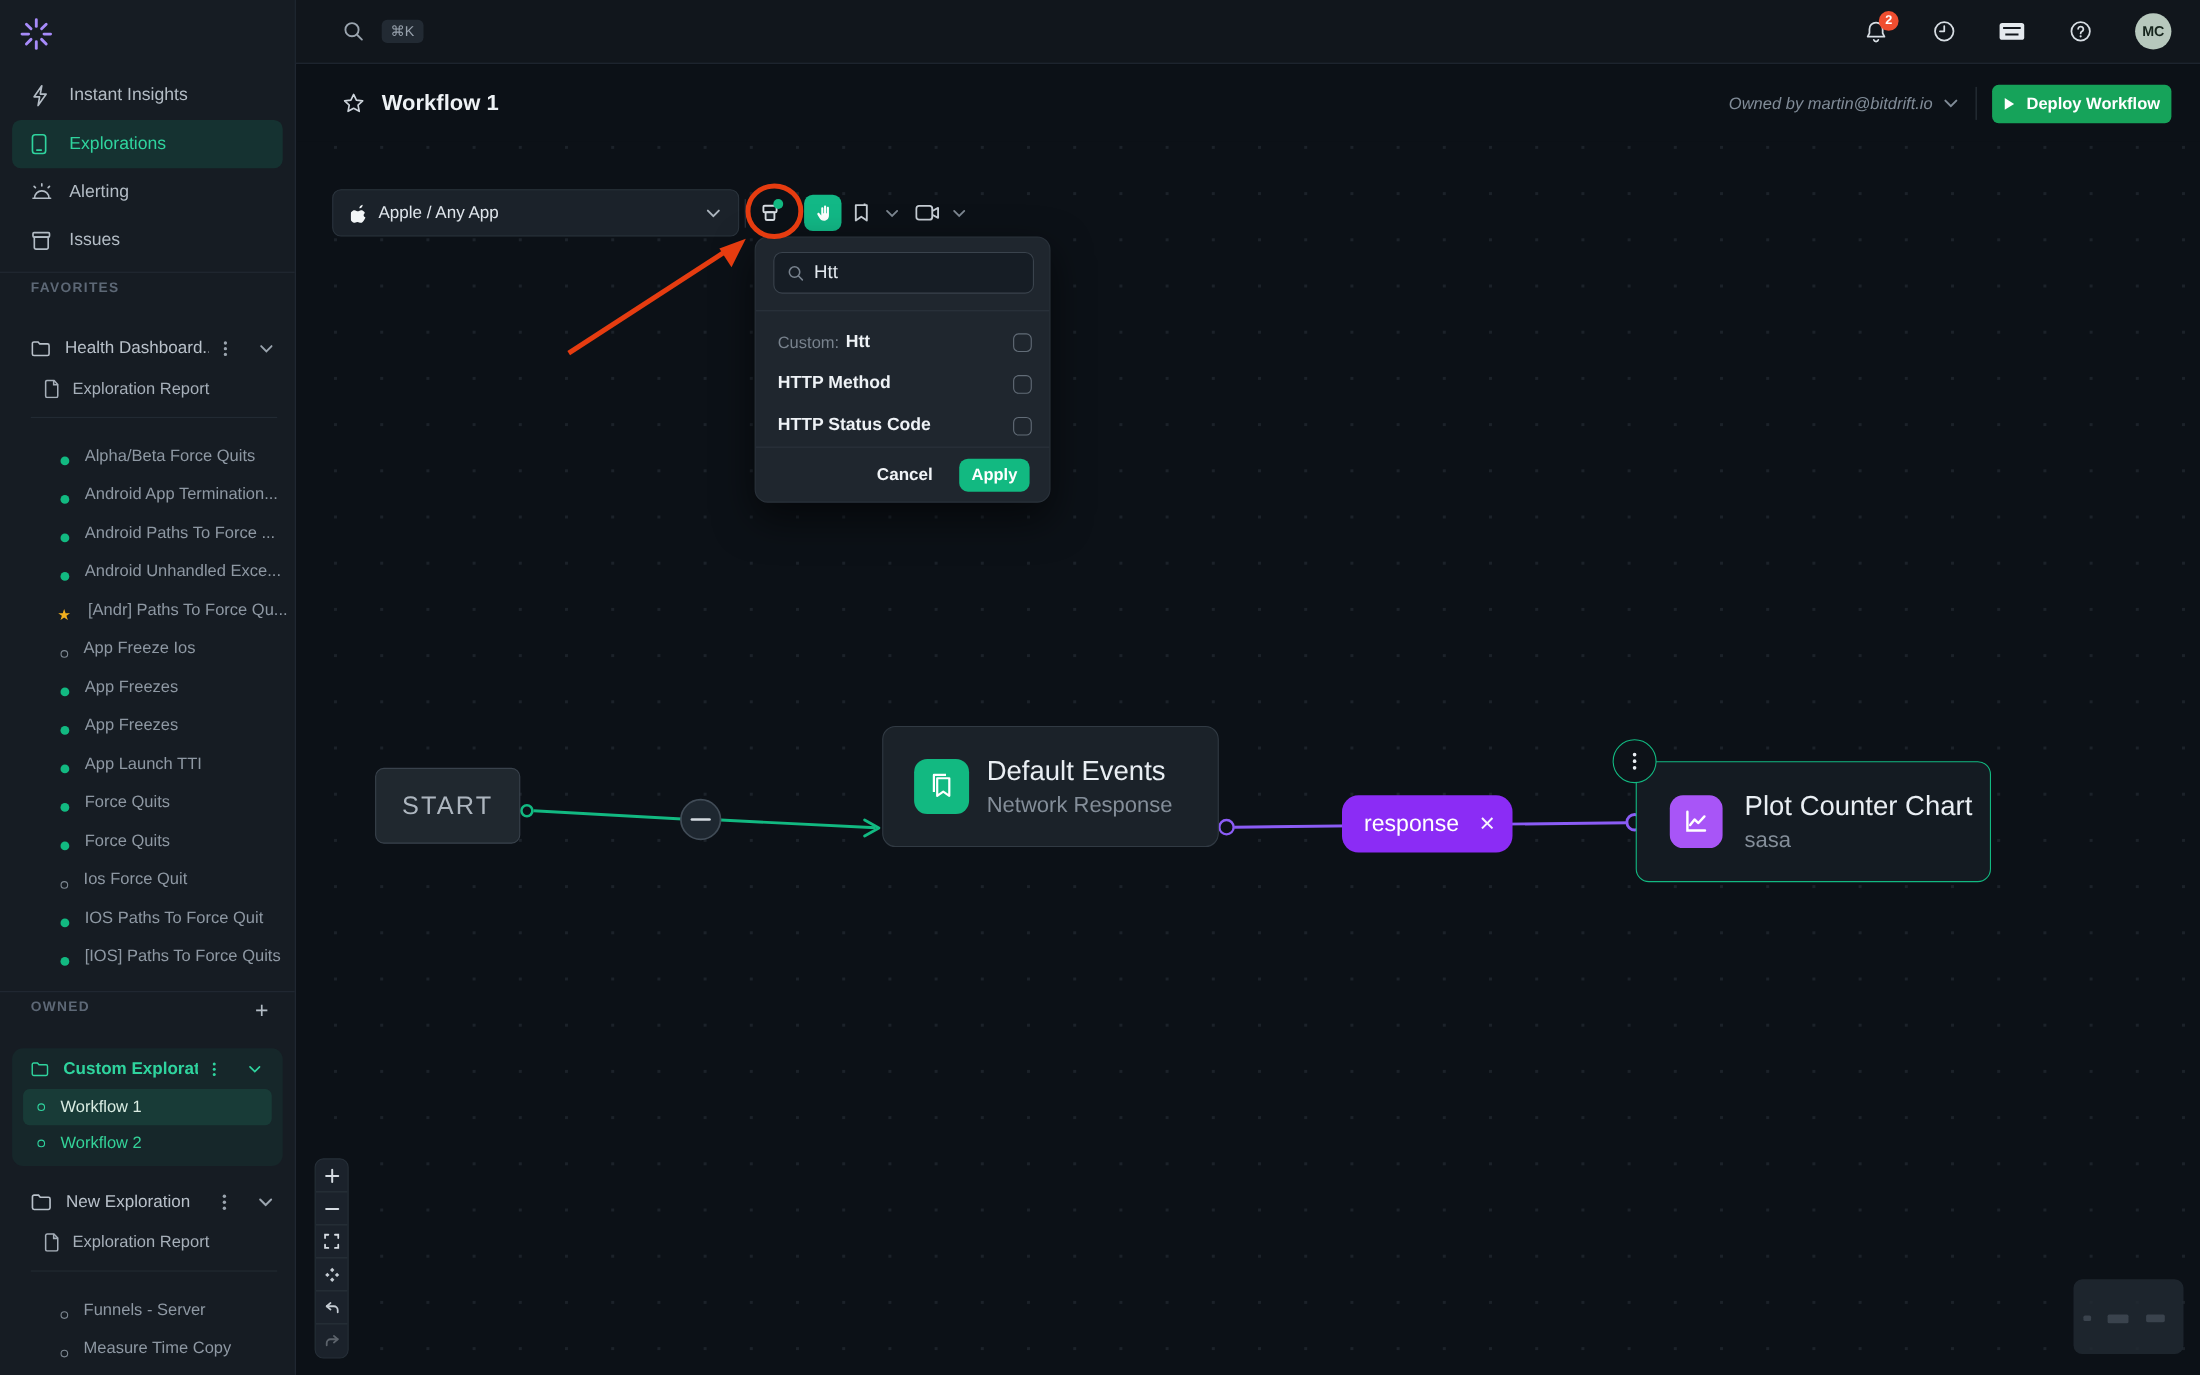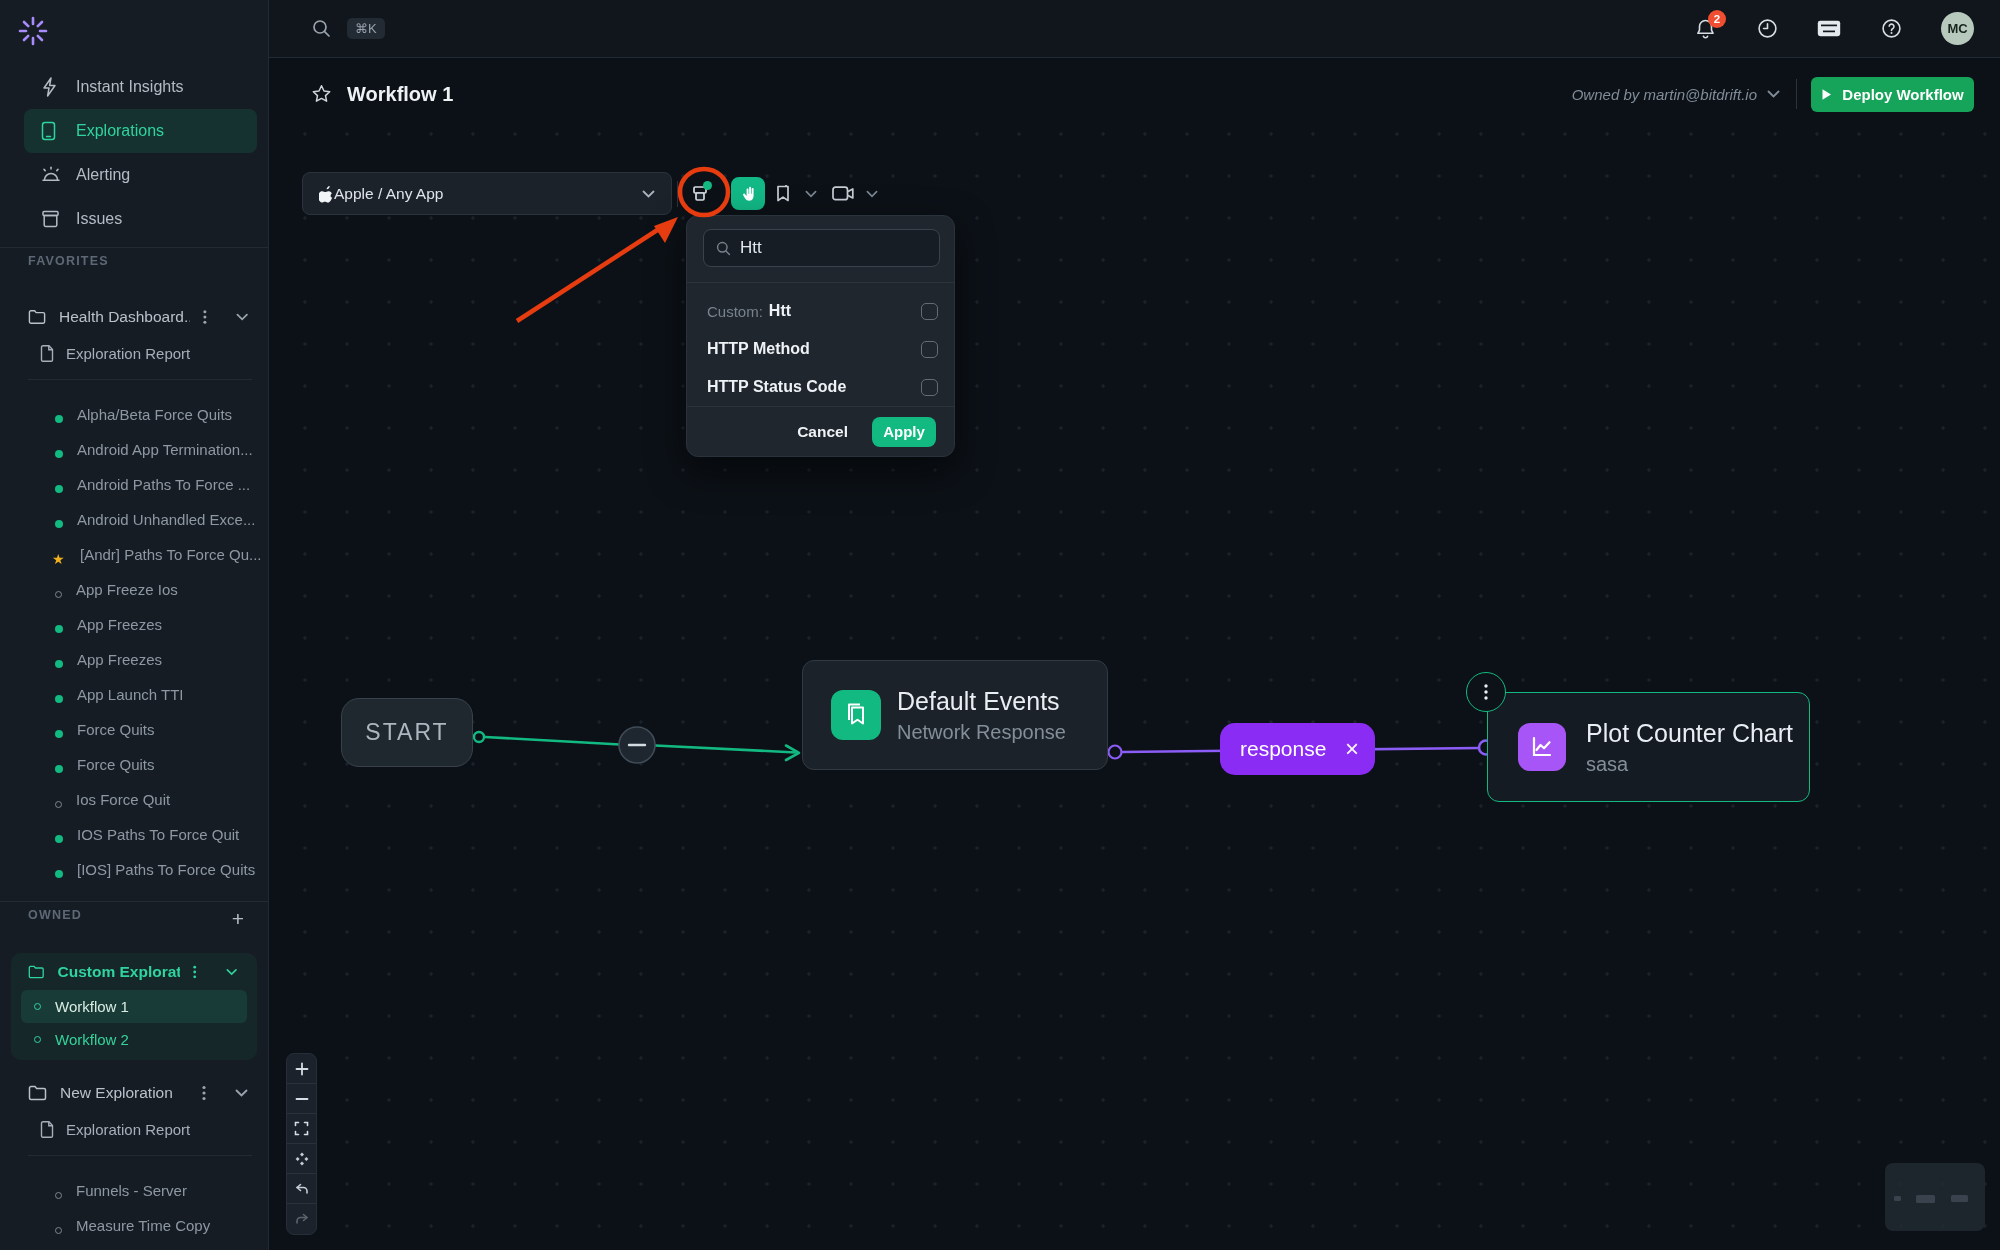--- a/index.html
+++ b/index.html
@@ -4,21 +4,21 @@
 <style>
   * { margin:0; padding:0; box-sizing:border-box; }
   html,body { width:2000px; height:1250px; overflow:hidden; background:#0c1117;
     font-family:"Liberation Sans", sans-serif; }
   .app { position:relative; width:2000px; height:1250px; }
 
   
   .sidebar { position:absolute; left:0; top:0; width:269px; height:1250px;
     background:#161c23; border-right:1px solid #222a33; overflow:hidden; z-index:20; }
   .logo { margin:16px 0 0 18px; width:30px; height:30px; }
-  .nav { margin-top:19px;margin-left:13px; }
+  .nav { margin-top:19px; }
   .nav-item { height:44px; margin:0 11px; padding:0 17px; display:flex; align-items:center;
     gap:15px; border-radius:8px; color:#b3bcc5; font-size:16px; }
   .nav-item.active { background:rgba(18,185,134,.14); color:#2fd49e; }
   .nav-item .nicon { width:20px; height:20px; flex:0 0 20px; display:flex; align-items:center; }
   .sdiv { height:1px; background:#222a33; margin:6px 0; }
   .sdiv.inset { margin:8px 16px 8px 28px; }
   .section-row { height:36px; display:flex; justify-content:space-between;
     padding:0 24px 0 28px; }
   .section-label { font-size:12.5px; font-weight:700; letter-spacing:1.2px; color:#5d6876; }
   .plus-btn { color:#b3bcc5; font-size:21px; line-height:1; cursor:pointer; }
@@ -78,21 +78,21 @@
     background-size:42px 42px; background-position:14px 26px; z-index:1; }
   .edges { position:absolute; left:0; top:0; width:2000px; height:1250px; z-index:2;
     pointer-events:none; }
   .annotation { position:absolute; left:0; top:0; width:2000px; height:1250px; z-index:50;
     pointer-events:none; }
 
   
   .wf-toolbar { position:absolute; left:302px; top:172px; height:43px; display:flex;
     align-items:center; z-index:5; }
   .app-pill { width:370px; height:43px; background:#1b222a; border:1px solid #2b343d;
-    border-radius:8px; display:flex; align-items:center; padding:0 16px; 
+    border-radius:8px; display:flex; align-items:center; padding:0 16px; gap:10px;
     color:#dfe5eb; font-size:15.5px; }
   .app-pill .grow { flex:1 1 auto; }
   .tool-divider { width:1px; height:26px; background:#2b343d; margin:0 0 0 5px; }
   .tool-btn { position:relative; width:38px; height:38px; display:flex; align-items:center;
     justify-content:center; margin-left:3px; border-radius:8px; }
   .tool-btn.green { width:34px; height:33px; background:#12b886; margin-left:12px; }
   .green-dot { position:absolute; top:6px; right:7px; width:9px; height:9px; border-radius:50%;
     background:#12b981; }
   .chev-btn { width:26px; height:38px; display:flex; align-items:center; justify-content:center; }
 
@@ -116,21 +116,21 @@
   .popup-footer { position:absolute; left:0; top:191px; right:0; bottom:0; display:flex;
     align-items:center; justify-content:flex-end; gap:24px; padding-right:18px; }
   .cancel-btn { background:none; border:none; color:#f0f3f6; font-size:15.5px; font-weight:700;
     cursor:pointer; font-family:inherit; }
   .apply-btn { width:64px; height:30px; background:#12b981; border:none; border-radius:8px;
     color:#fff; font-size:15px; font-weight:700; cursor:pointer; font-family:inherit; }
 
   
   .node { position:absolute; z-index:3; border-radius:12px; }
   .start-node { left:341px; top:698px; width:132px; height:69px; background:#20282f;
-    border:1px solid #39424c; border-radius:18px; display:flex; align-items:center;
+    border:1px solid #39424c; border-radius:8px; display:flex; align-items:center;
     justify-content:center; color:#adb6bf; font-size:23px; font-weight:500; letter-spacing:2px; }
   .event-node { left:802px; top:660px; width:306px; height:110px; background:#1b2229;
     border:1px solid #313a43; display:flex; align-items:center; padding:0 0 0 28px; gap:16px; }
   .node-icon { width:50px; height:50px; border-radius:12px; display:flex; align-items:center;
     justify-content:center; flex:0 0 50px; }
   .node-icon.green { background:#12b981; }
   .node-icon.purple { background:#a855f7; width:48px; height:48px; flex-basis:48px; }
   .node-title { color:#e9eef3; font-size:25px; font-weight:500; line-height:1.25; }
   .node-sub { color:#848e99; font-size:20px; margin-top:4px; }
   .plot-node { left:1487px; top:692px; width:323px; height:110px; background:#141b22;

